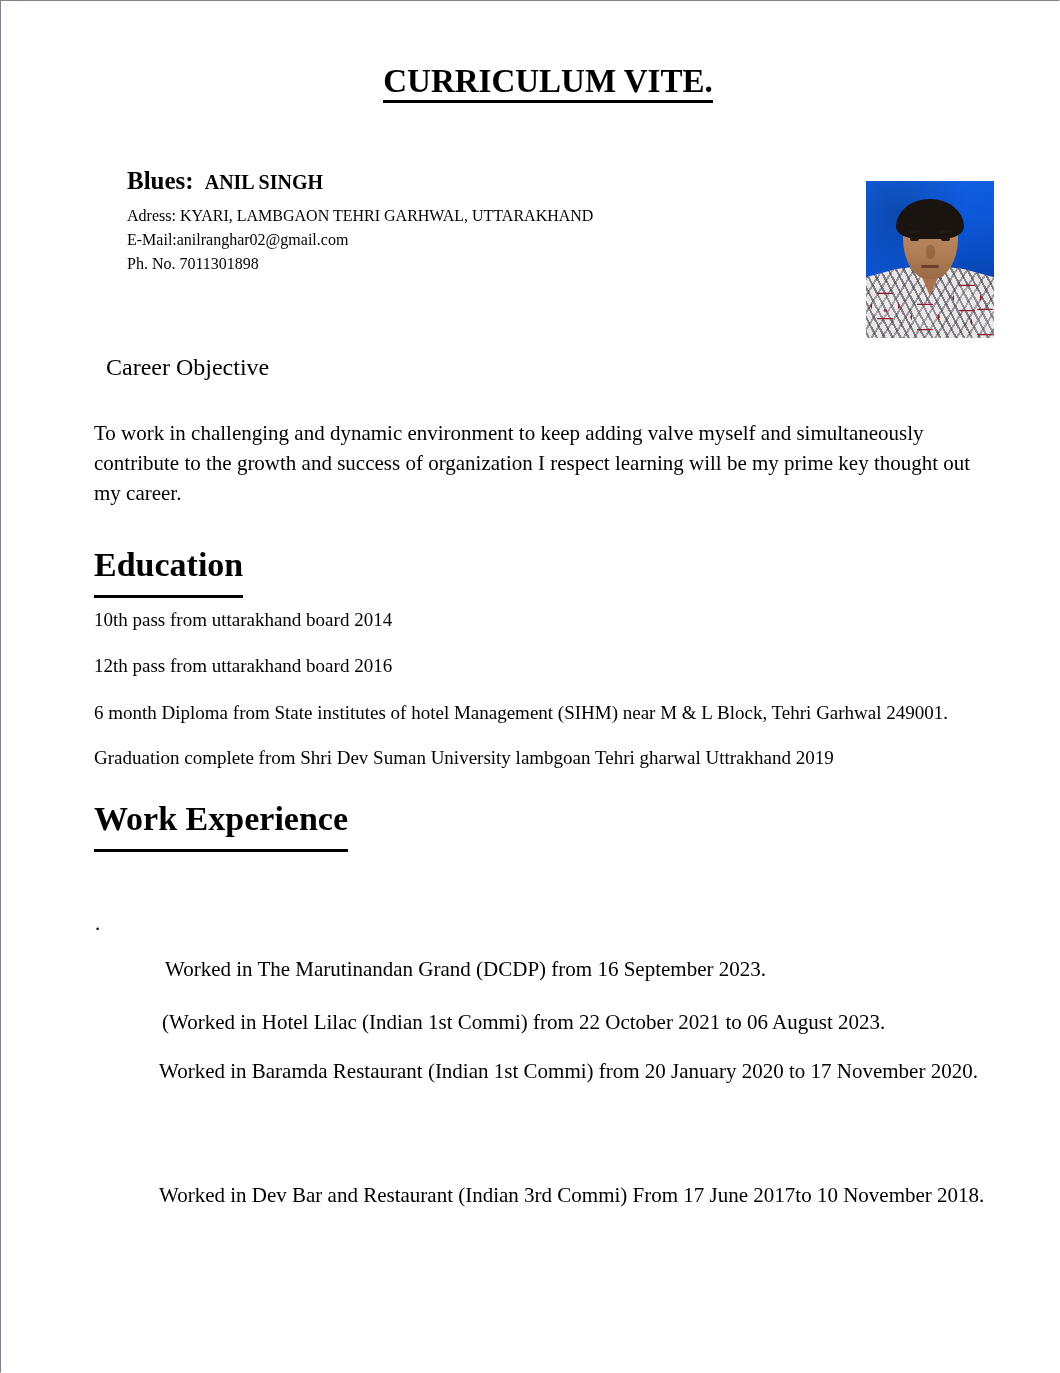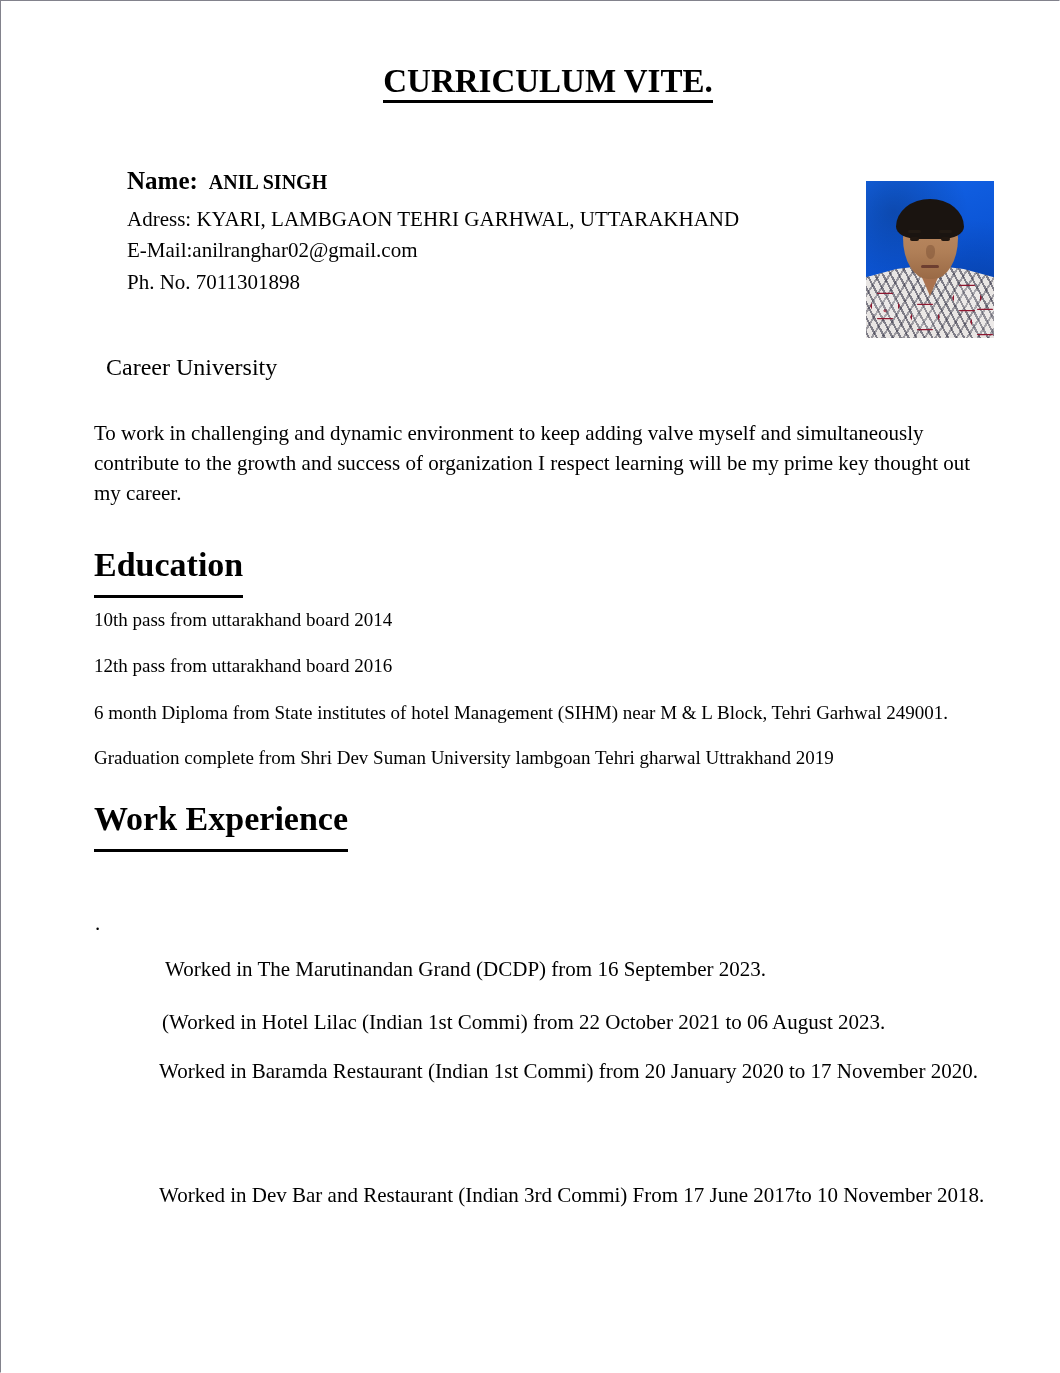--- a/index.html
+++ b/index.html
@@ -60,21 +60,21 @@
     font-size: 25px;
     line-height: 1.1;
   }
   .value-name {
     font-weight: bold;
     font-size: 20px;
     line-height: 1.1;
     padding-left: 11px;
   }
   .contact-line {
-    font-size: 21px;
+    font-size: 16px;
     line-height: 1.52;
     white-space: nowrap;
   }
 
   
   .photo {
     position: absolute;
     left: 865px;
     top: 180px;
     width: 128px;
@@ -254,21 +254,21 @@
 <body>
 
 <div class="page">
 
   <div class="doc-title">
     <span>CURRICULUM VITE.</span>
   </div>
 
   <div class="contact">
     <div class="contact-name-row">
-      <span class="label-name">Name:</span><span class="value-name">ANIL SINGH</span>
+      <span class="label-name">Blues:</span><span class="value-name">ANIL SINGH</span>
     </div>
     <div class="contact-line">Adress: KYARI, LAMBGAON TEHRI GARHWAL, UTTARAKHAND</div>
     <div class="contact-line">E-Mail:anilranghar02@gmail.com</div>
     <div class="contact-line">Ph. No. 7011301898</div>
   </div>
 
   <div class="photo">
     <div class="bg-shade"></div>
     <div class="neck"></div>
     <div class="shirt"></div>
@@ -280,21 +280,21 @@
     <div class="face"></div>
     <div class="hair"></div>
     <div class="brow l"></div>
     <div class="brow r"></div>
     <div class="eye l"></div>
     <div class="eye r"></div>
     <div class="nose"></div>
     <div class="mouth"></div>
   </div>
 
-  <div class="sub-heading" style="left:105px; top:353px;">Career University</div>
+  <div class="sub-heading" style="left:105px; top:353px;">Career Objective</div>
   <div class="objective-text">To work in challenging and dynamic environment to keep adding valve myself and simultaneously contribute to the growth and success of organization I respect learning will be my prime key thought out my career.</div>
 
   <div class="section-heading" style="top:546px;">
     <span>Education</span>
   </div>
   <div class="edu-item" style="top:606px;">10th pass from uttarakhand board 2014</div>
   <div class="edu-item" style="top:652px;">12th pass from uttarakhand board 2016</div>
   <div class="edu-item" style="top:699px;">6 month Diploma from State institutes of hotel Management (SIHM) near M &amp; L Block, Tehri Garhwal 249001.</div>
   <div class="edu-item" style="top:744px;">Graduation complete from Shri Dev Suman University lambgoan Tehri gharwal Uttrakhand 2019</div>
 

